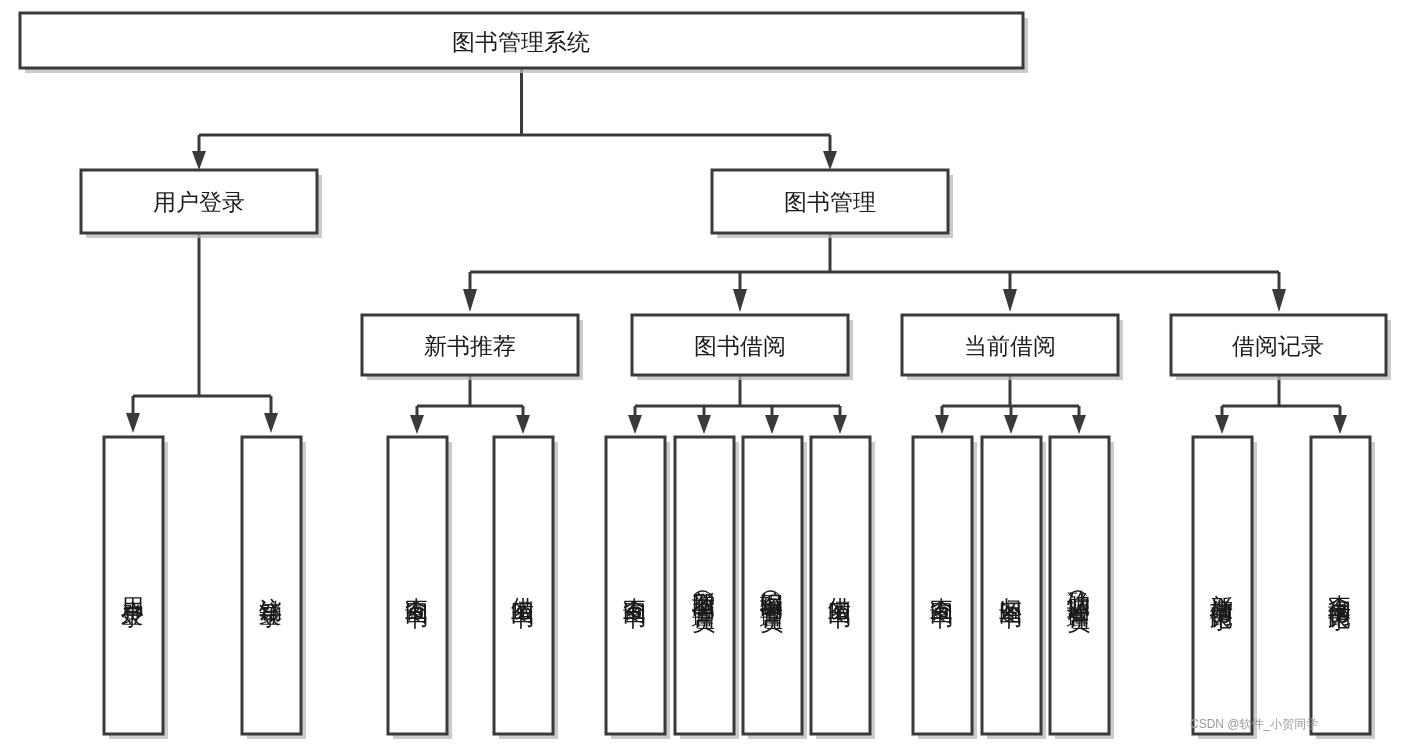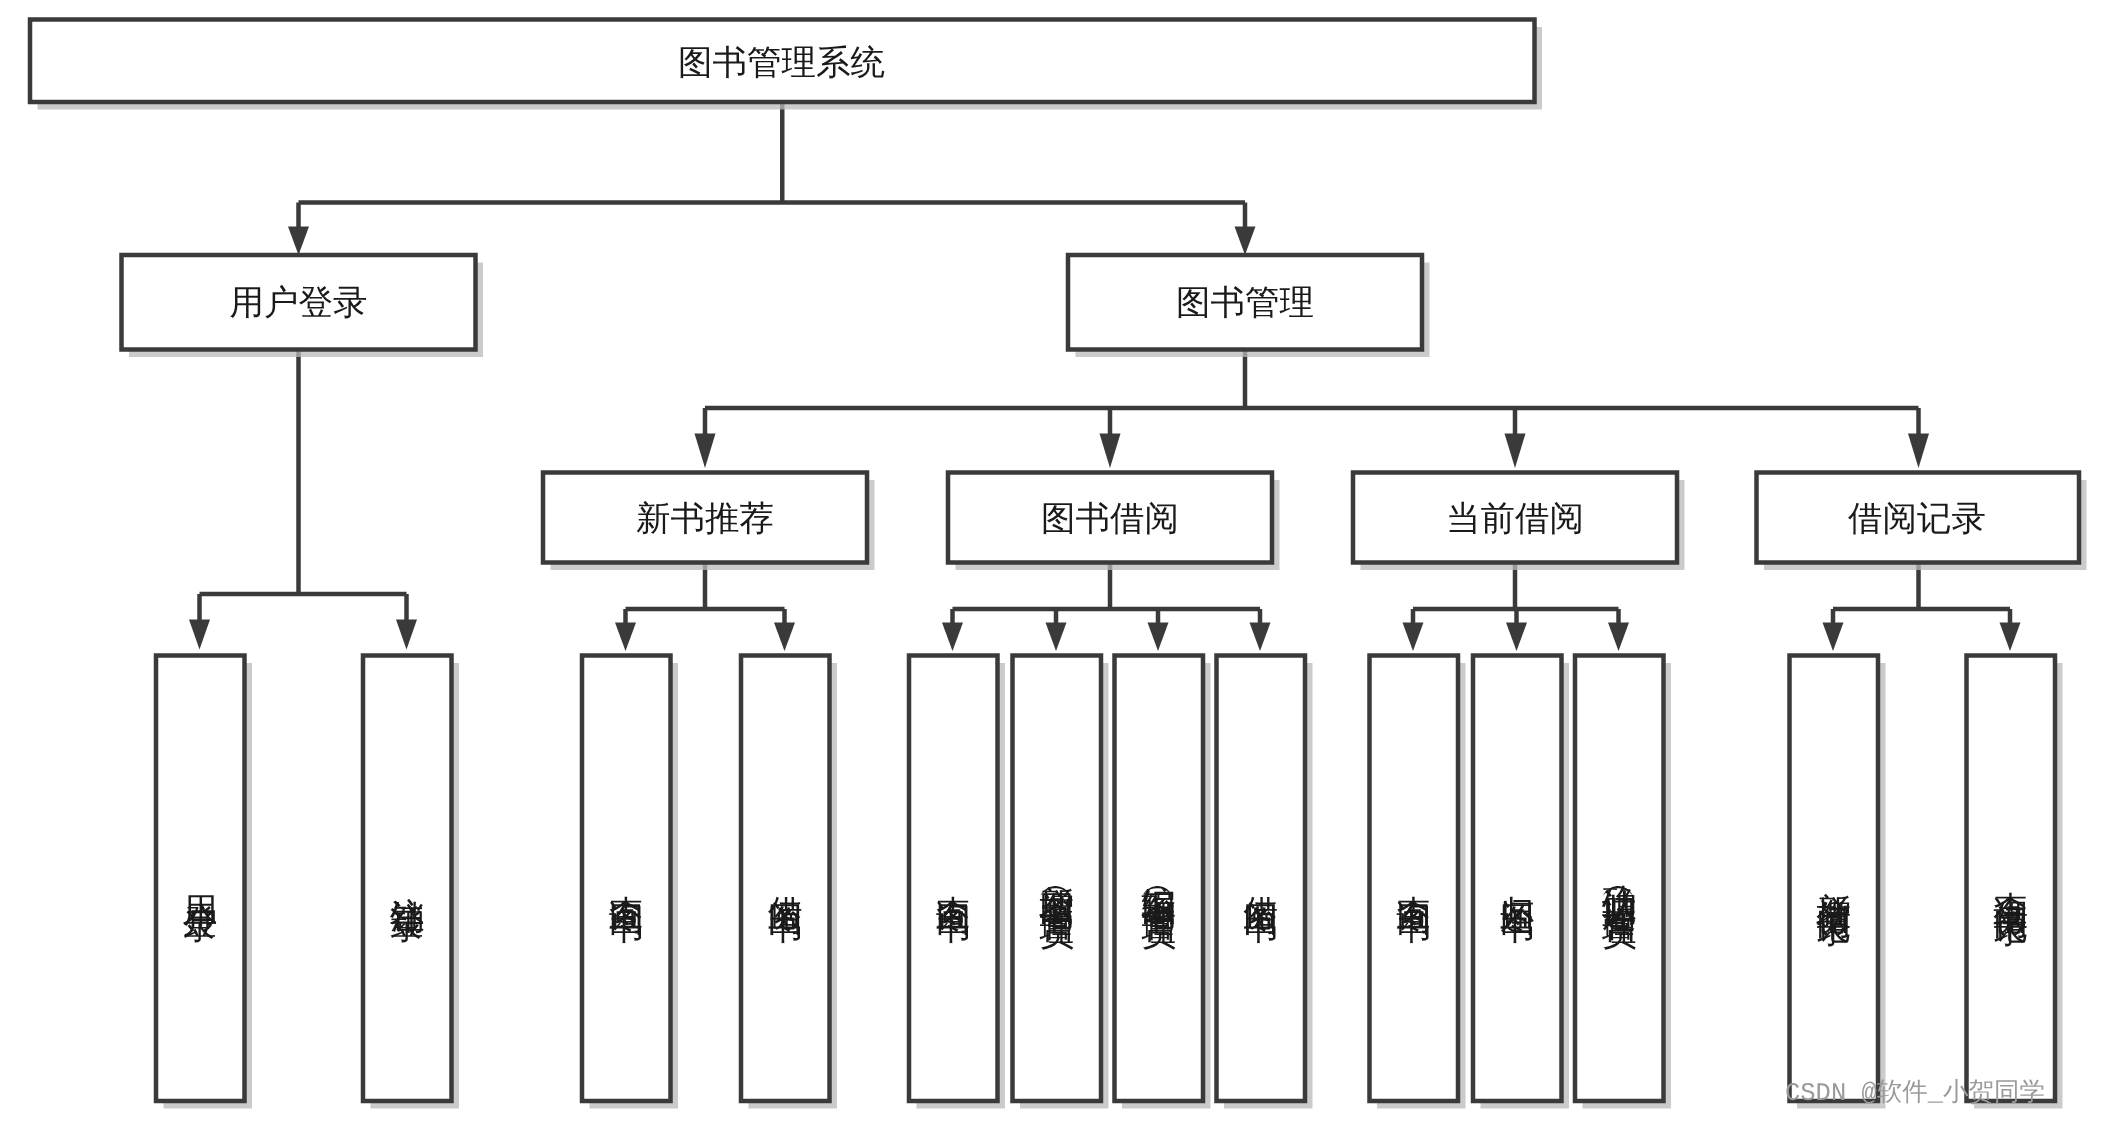--- a/index.html
+++ b/index.html
@@ -56,22 +56,22 @@
     fill: #1a1a1a;
     writing-mode: vertical-rl;
     text-orientation: upright;
     glyph-orientation-vertical: 0;
     dominant-baseline: central;
     text-anchor: middle;
     letter-spacing: 3px;
   }
   .watermark {
     position: absolute;
-    font-family: Liberation Mono, monospace;
-    font-size: 17px;
+    font-family: Liberation Sans, sans-serif;
+    font-size: 12px;
     color: #9a9a9a;
     white-space: nowrap;
     user-select: none;
     text-align: center;
   }
 </style>
 </head>
 <body>
 
 <div id="stage">

